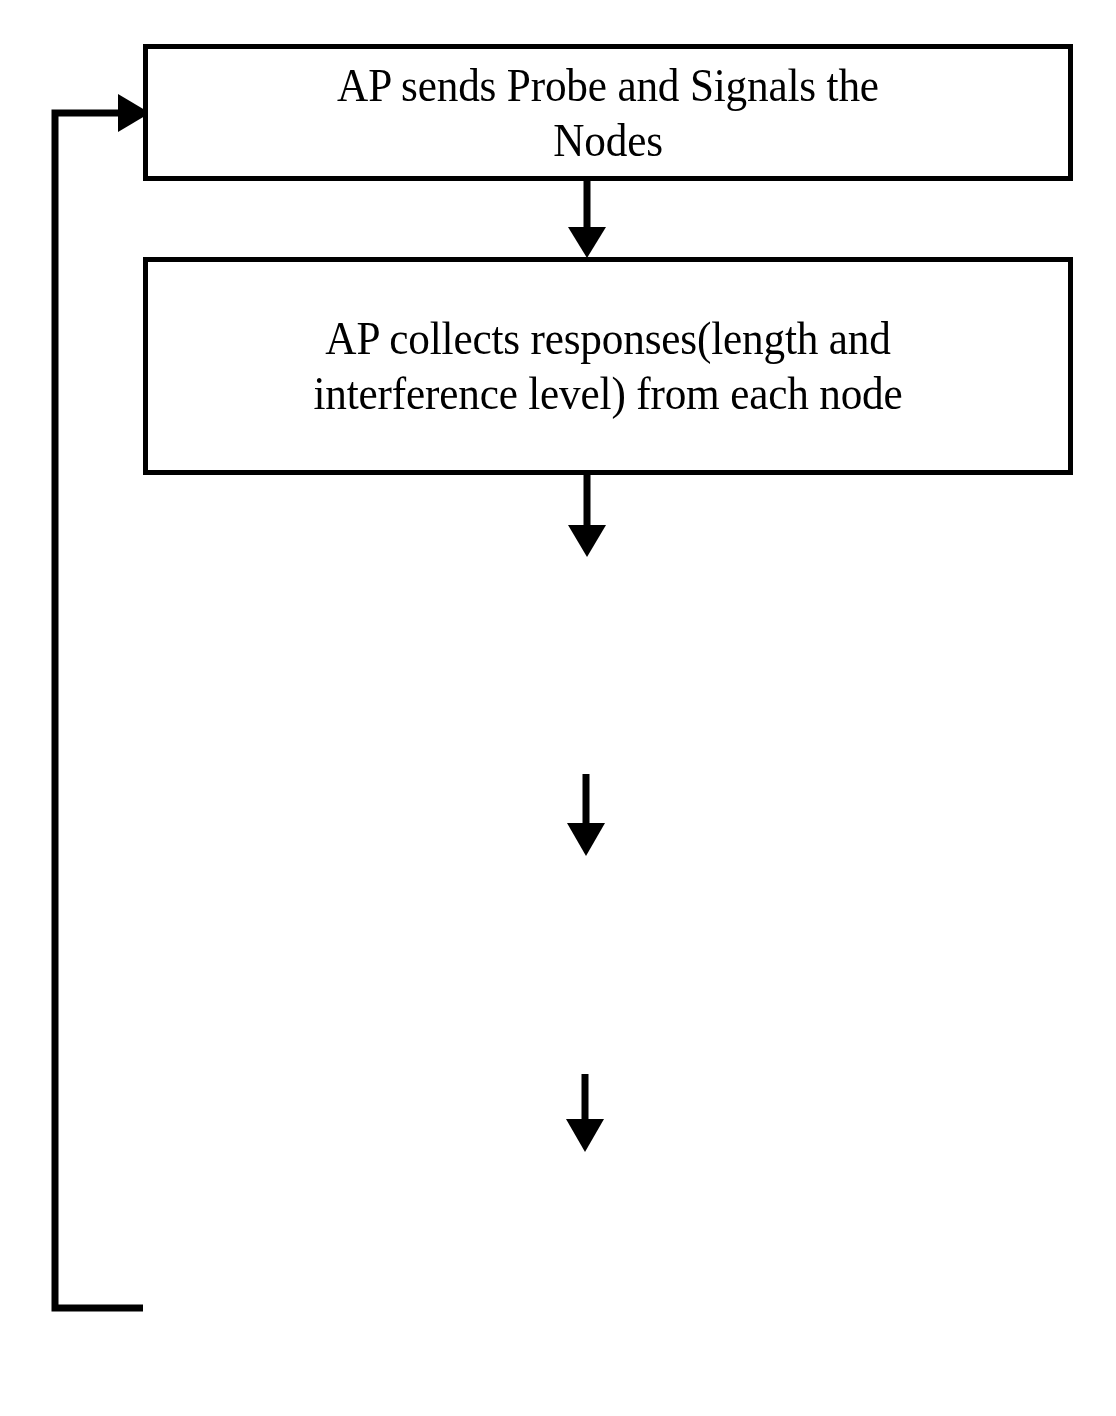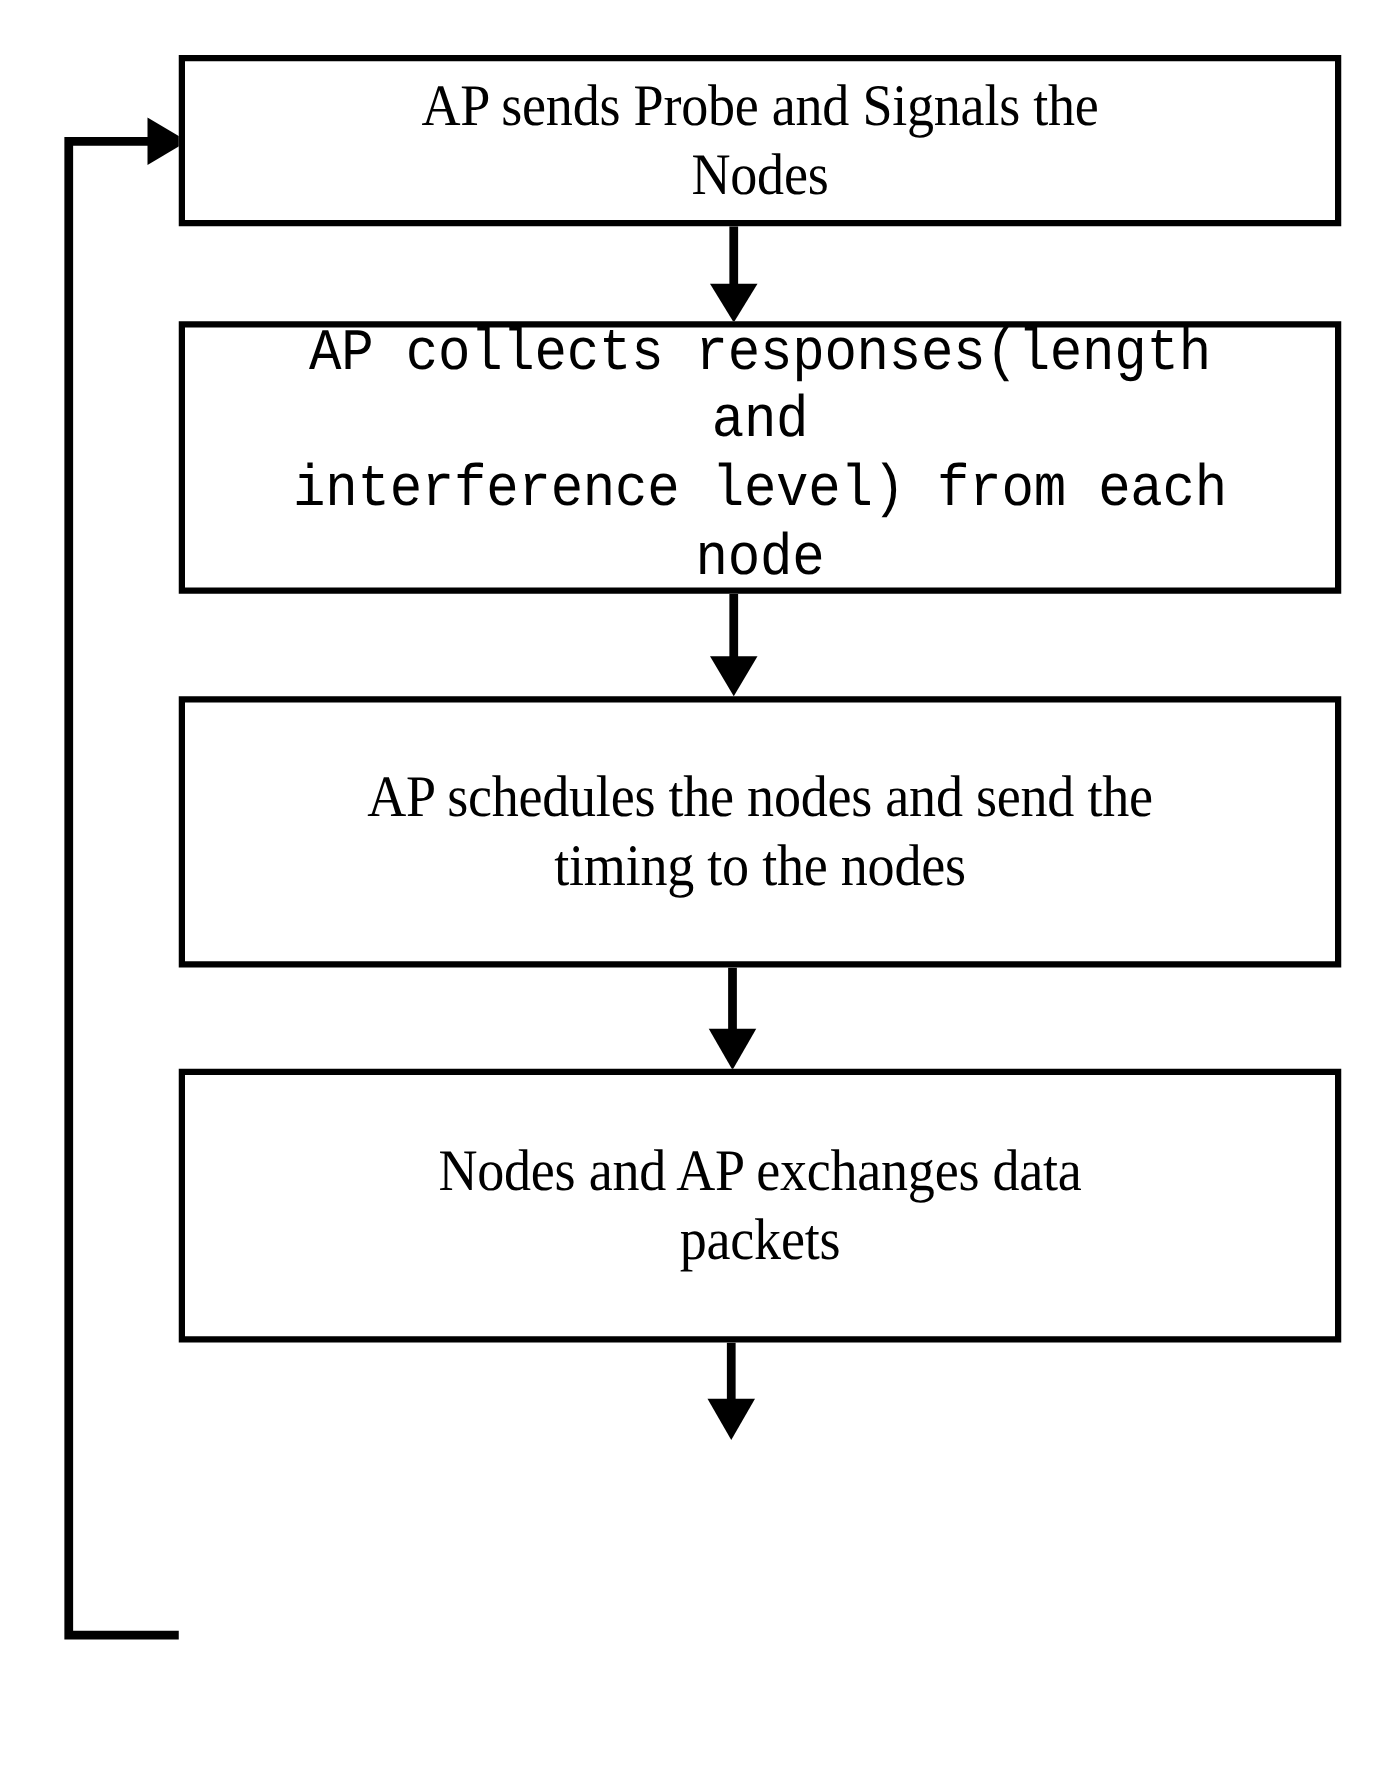--- a/index.html
+++ b/index.html
@@ -77,29 +77,21 @@
       <polyline points="143,1308 55,1308 55,113 125,113" fill="none" stroke="#000000" stroke-width="7"></polyline>
       <polygon points="118,94 118,132 150,113" fill="#000000"></polygon>
     </g>
   </svg>
 
   <div class="flow-box" style="left:143px; top:44px; width:930px; height:137px;">
     <span class="box-text">AP sends Probe and Signals the
 Nodes</span>
   </div>
 
-  <div class="flow-box" style="left:143px; top:257px; width:930px; height:218px;font-family:Liberation Mono, monospace;">
+  <div class="flow-box" style="left:143px; top:257px; width:930px; height:218px;">
     <span class="box-text">AP collects responses(length and
 interference level) from each node</span>
   </div>
 
-  <div class="flow-box" style="left:143px; top:557px; width:930px; height:217px;">
-    <span class="box-text">AP schedules the nodes and send the
-timing to the nodes</span>
-  </div>
 
-  <div class="flow-box" style="left:143px; top:855px; width:930px; height:219px;">
-    <span class="box-text">Nodes and AP exchanges data
-packets</span>
-  </div>
 
 
 </div>
 
 </body></html>

